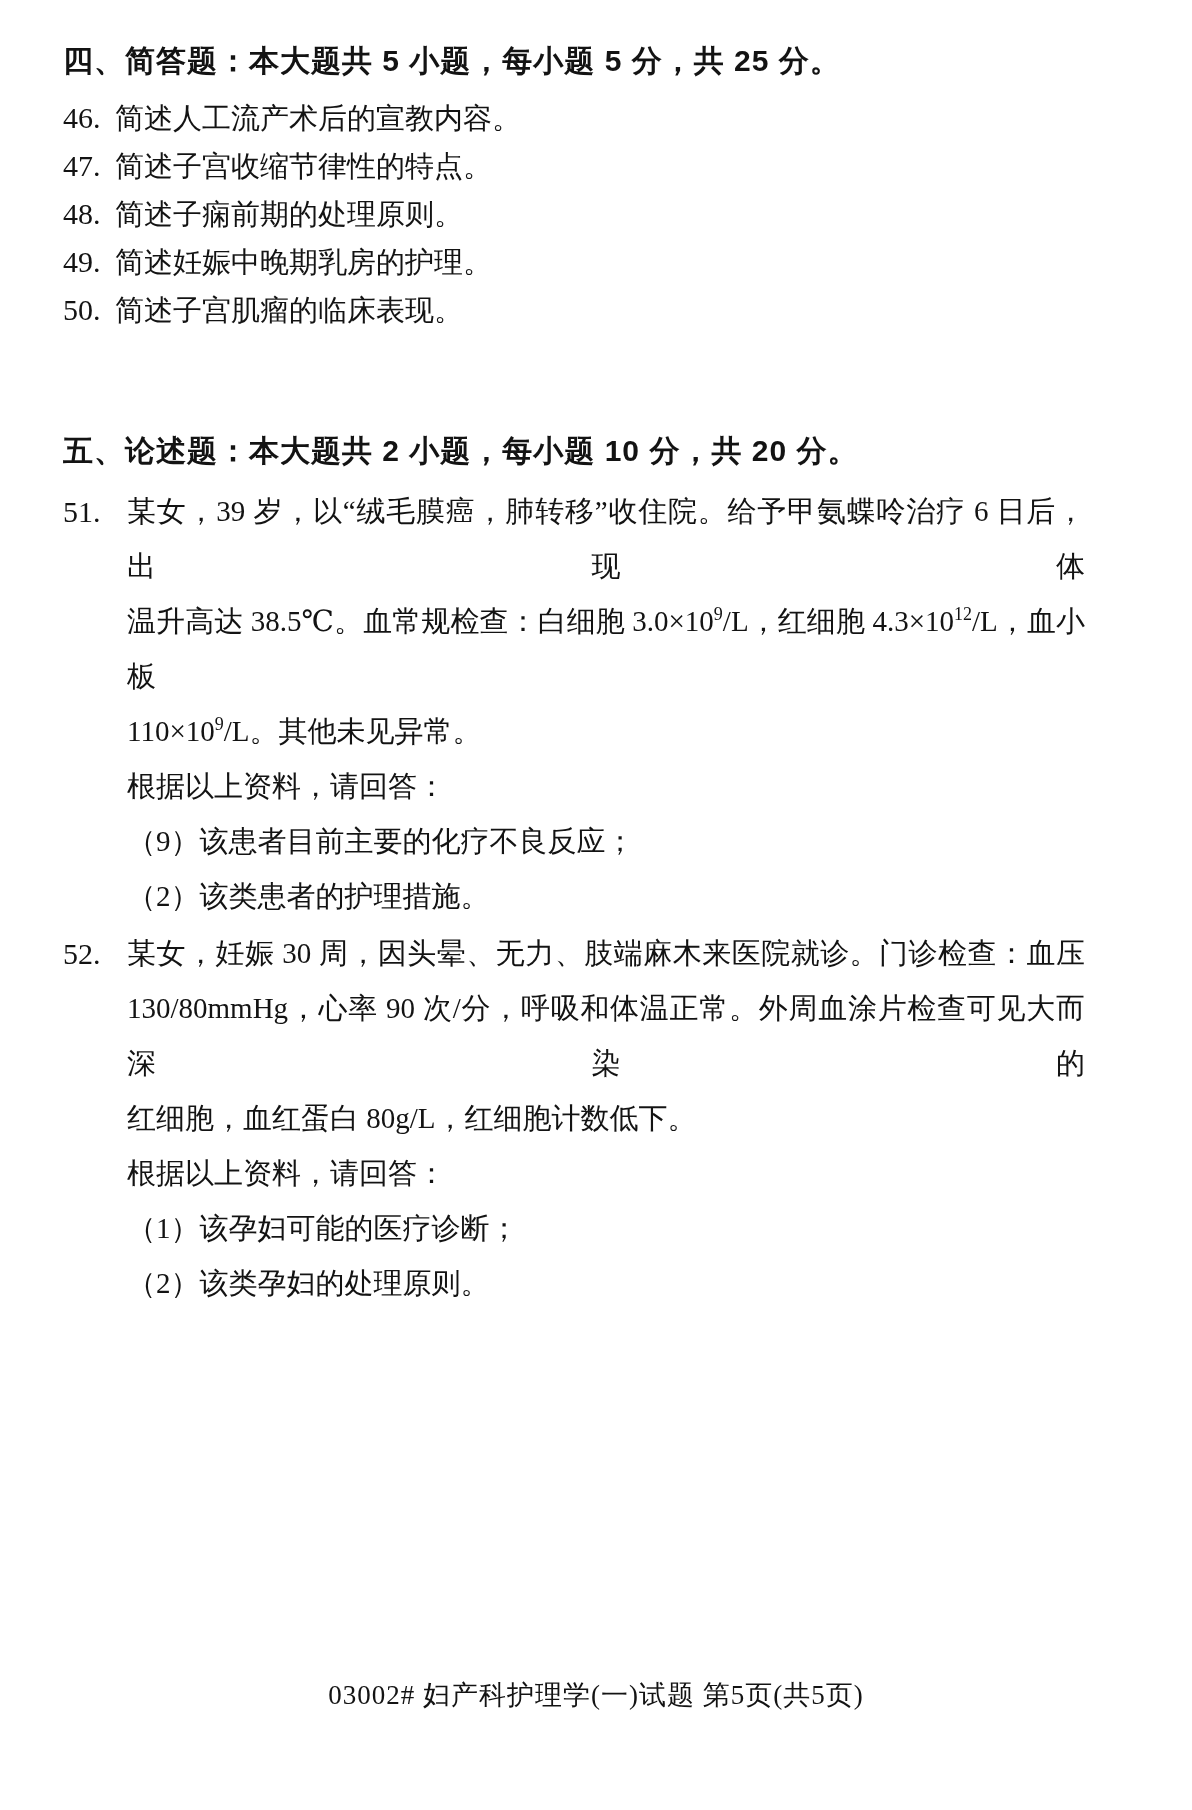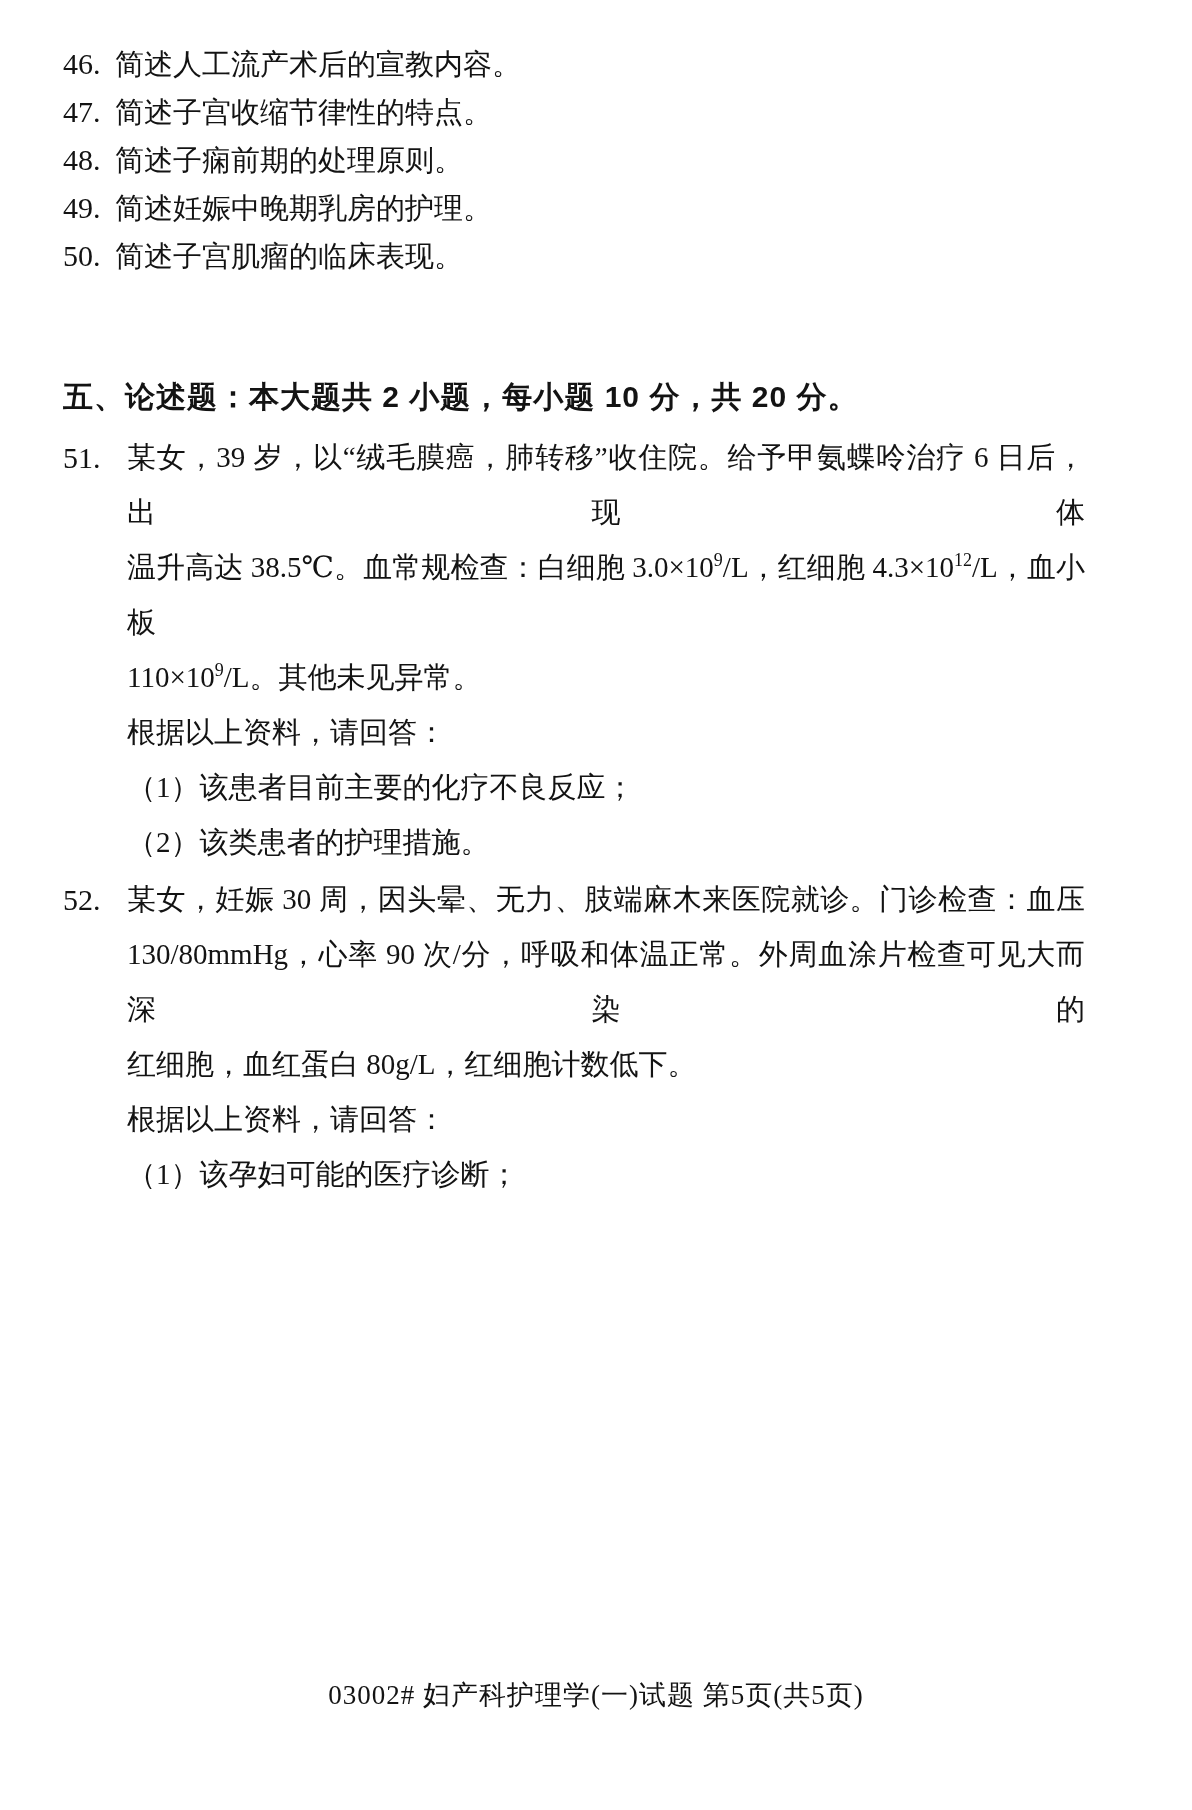--- a/index.html
+++ b/index.html
@@ -60,20 +60,21 @@
     line-height: 34px;
     letter-spacing: 1px;
   }
 </style>
 </head>
 <body>
 
 <div class="page">
   <div class="content">
 
+    <div class="section-header">四、简答题：本大题共 5 小题，每小题 5 分，共 25 分。</div>
 
     <div class="q-block">
       <span class="q-num">46.</span>
       <div class="q-line">简述人工流产术后的宣教内容。</div>
     </div>
     <div class="q-block">
       <span class="q-num">47.</span>
       <div class="q-line">简述子宫收缩节律性的特点。</div>
     </div>
     <div class="q-block">
@@ -92,31 +93,32 @@
     <div class="gap-sections"></div>
 
     <div class="section-header">五、论述题：本大题共 2 小题，每小题 10 分，共 20 分。</div>
 
     <div class="q-block essay">
       <span class="q-num">51.</span>
       <div class="q-line just">某女，39 岁，以“绒毛膜癌，肺转移”收住院。给予甲氨蝶呤治疗 6 日后，出现体</div>
       <div class="q-line just"><span>温升高达 38.5℃。血常规检查：白细胞 3.0×10</span><sup class="exp">9</sup><span>/L，红细胞 4.3×10</span><sup class="exp">12</sup><span>/L，血小板</span></div>
       <div class="q-line"><span>110×10</span><sup class="exp">9</sup><span>/L。其他未见异常。</span></div>
       <div class="q-line">根据以上资料，请回答：</div>
-      <div class="q-line">（1）该患者目前主要的化疗不良反应；</div>
+      <div class="q-line">（9）该患者目前主要的化疗不良反应；</div>
       <div class="q-line">（2）该类患者的护理措施。</div>
     </div>
 
     <div class="gap-q"></div>
 
     <div class="q-block essay">
       <span class="q-num">52.</span>
       <div class="q-line just">某女，妊娠 30 周，因头晕、无力、肢端麻木来医院就诊。门诊检查：血压</div>
       <div class="q-line just">130/80mmHg，心率 90 次/分，呼吸和体温正常。外周血涂片检查可见大而深染的</div>
       <div class="q-line">红细胞，血红蛋白 80g/L，红细胞计数低下。</div>
       <div class="q-line">根据以上资料，请回答：</div>
       <div class="q-line">（1）该孕妇可能的医疗诊断；</div>
+      <div class="q-line">（2）该类孕妇的处理原则。</div>
     </div>
 
   </div>
 
   <div class="footer">03002# 妇产科护理学(一)试题 第5页(共5页)</div>
 </div>
 
 </body></html>

